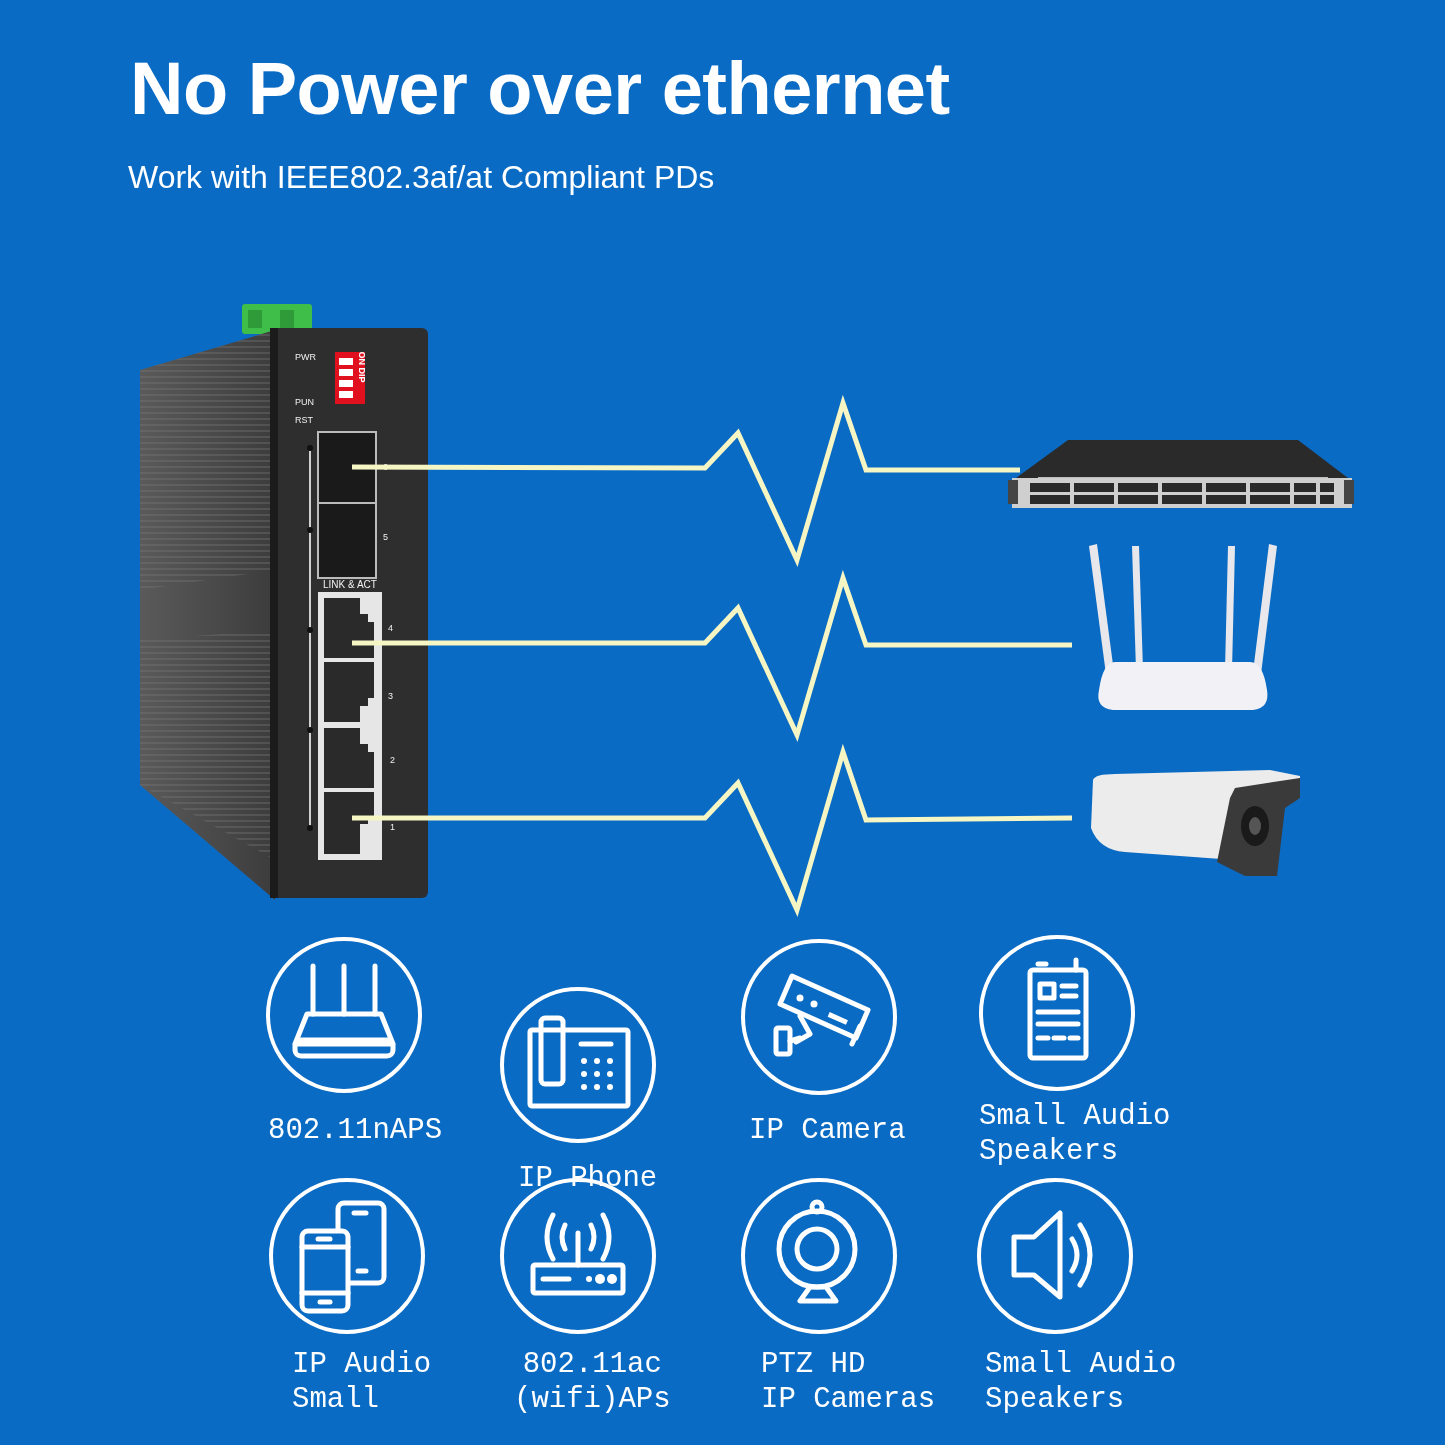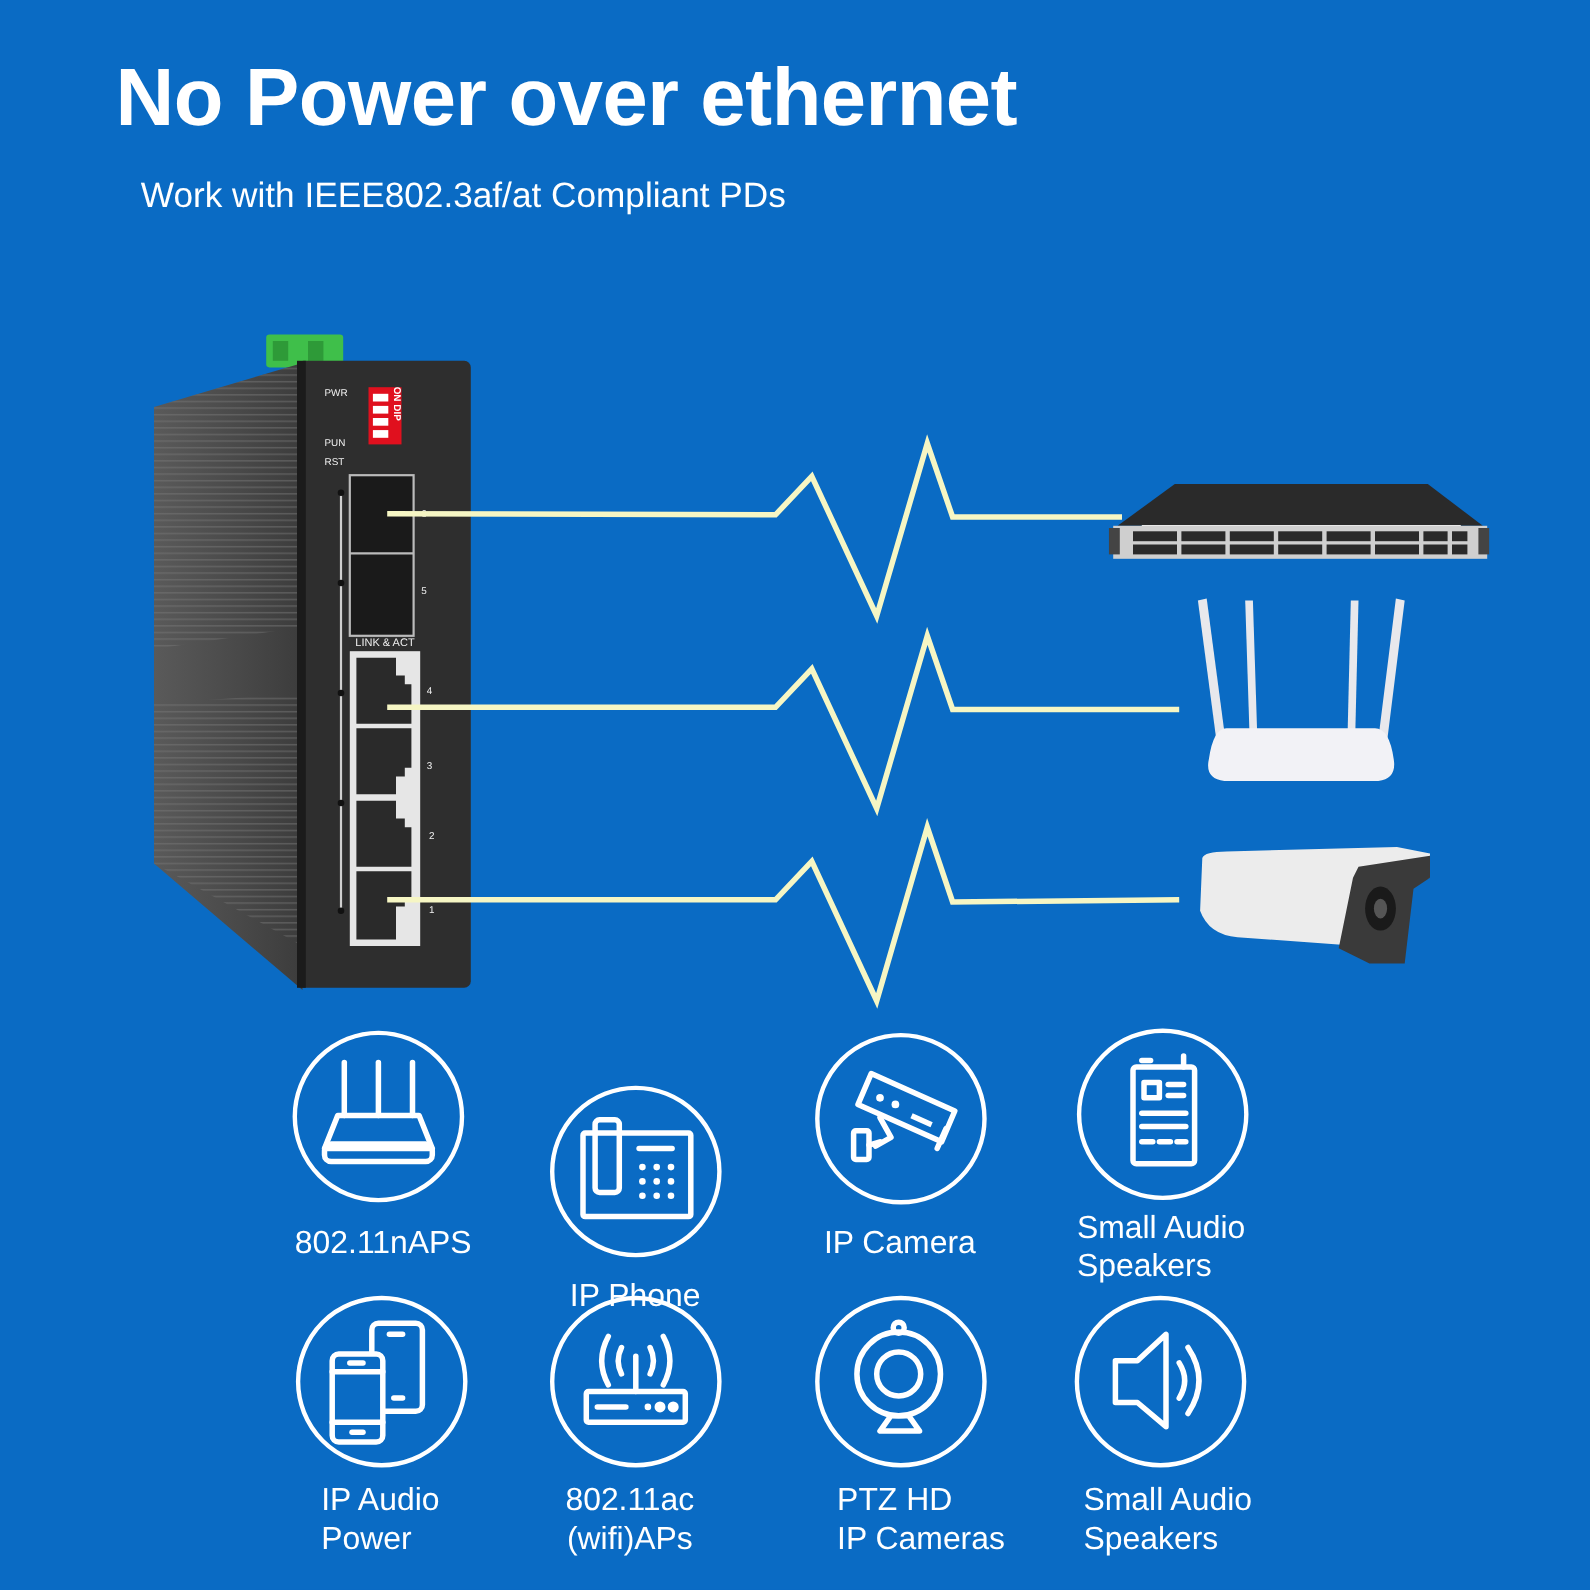--- a/index.html
+++ b/index.html
@@ -4,33 +4,33 @@
 <style>
   * { margin: 0; padding: 0; box-sizing: border-box; }
   html, body { width: 1445px; height: 1445px; overflow: hidden; }
   body {
     background: #0a6bc4;
     font-family: "Liberation Sans", "DejaVu Sans", sans-serif;
     color: #ffffff;
     position: relative;
   }
   .title {
-    position: absolute; left: 105px; top: 52px;
+    position: absolute; left: 130px; top: 52px;
     font-size: 74px; font-weight: bold; letter-spacing: -0.5px;
     line-height: 1;
   }
   .subtitle {
     position: absolute; left: 128px; top: 161px;
     font-size: 32px; line-height: 1;
   }
   .abs { position: absolute; }
   svg { display: block; }
 
   .icon-cell {
-    position: absolute; width: 200px; height: 210px;
+    position: absolute; width: 200px; height: 210px; font-family: Liberation Mono, monospace;
   }
   .icon-circle {
     position: absolute; width: 158px; height: 158px;
   }
   .icon-label {
     position: absolute; font-size: 29px; line-height: 35px; white-space: nowrap;
   }
   .sw-label {
     position: absolute; font-size: 9px; color: #f0f0f0;
     font-family: "Liberation Sans", sans-serif;
@@ -249,21 +249,21 @@
       <line x1="34" y1="70" x2="80" y2="70"></line>
         <line x1="34" y1="116" x2="80" y2="116"></line>
       <line x1="50" y1="62" x2="62" y2="62"></line>
         <line x1="52" y1="125" x2="62" y2="125"></line>
       <line x1="86" y1="36" x2="98" y2="36"></line>
         <line x1="90" y1="94" x2="98" y2="94"></line>
     </g>
   </svg>
   <div class="icon-label" style="left:24px; top:170px;">
     <div>IP Audio</div>
-    <div>Power</div>
+    <div>Small</div>
   </div>
 </div>
 
 <div class="icon-cell" style="left:499px; top:1177px;">
   <svg class="icon-circle" viewBox="0 0 158 158" style="left:0; top:0;">
     <circle cx="79" cy="79" r="76" fill="none" stroke="#fff" stroke-width="4"></circle>
     <g fill="none" stroke="#fff" stroke-width="5" stroke-linejoin="round" stroke-linecap="round">
       <rect x="34" y="88" width="90" height="28" rx="2"></rect>
       <line x1="79" y1="88" x2="79" y2="56"></line>
       <path d="M66,48 Q60,60 66,72"></path>

